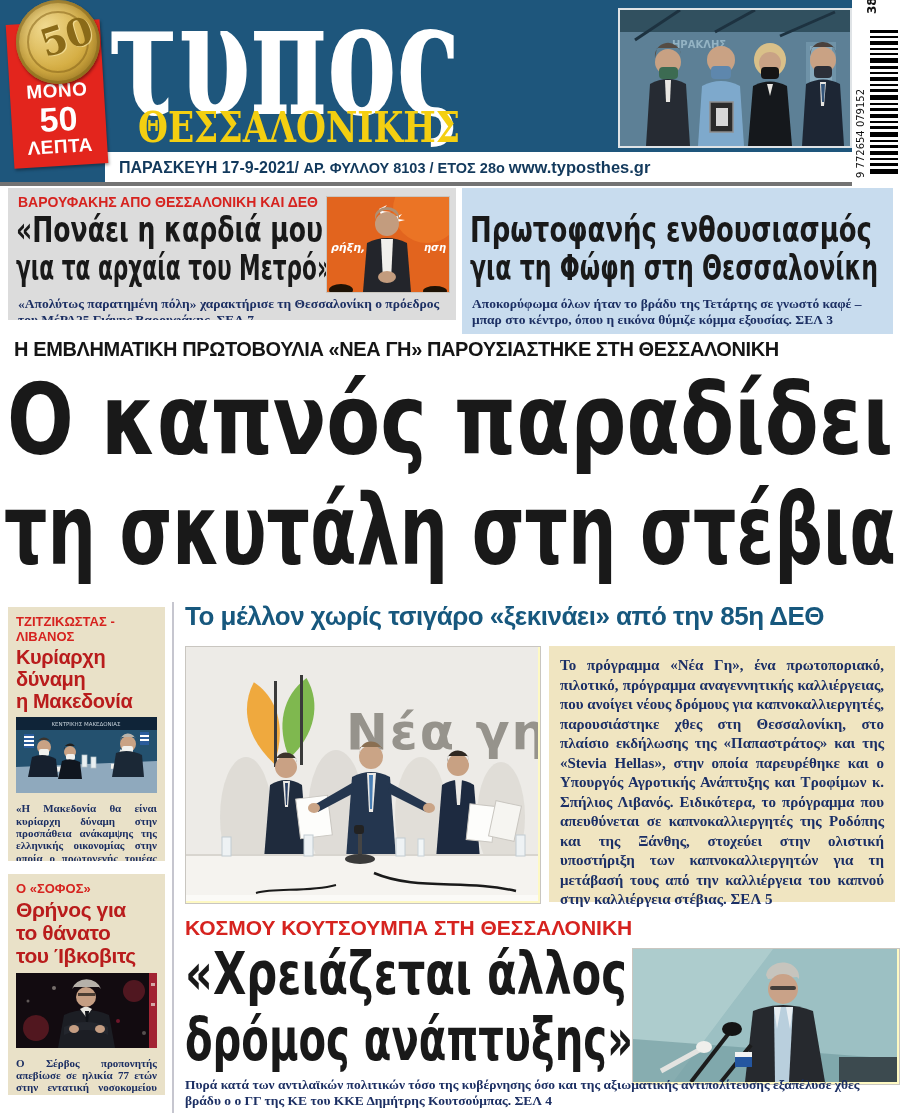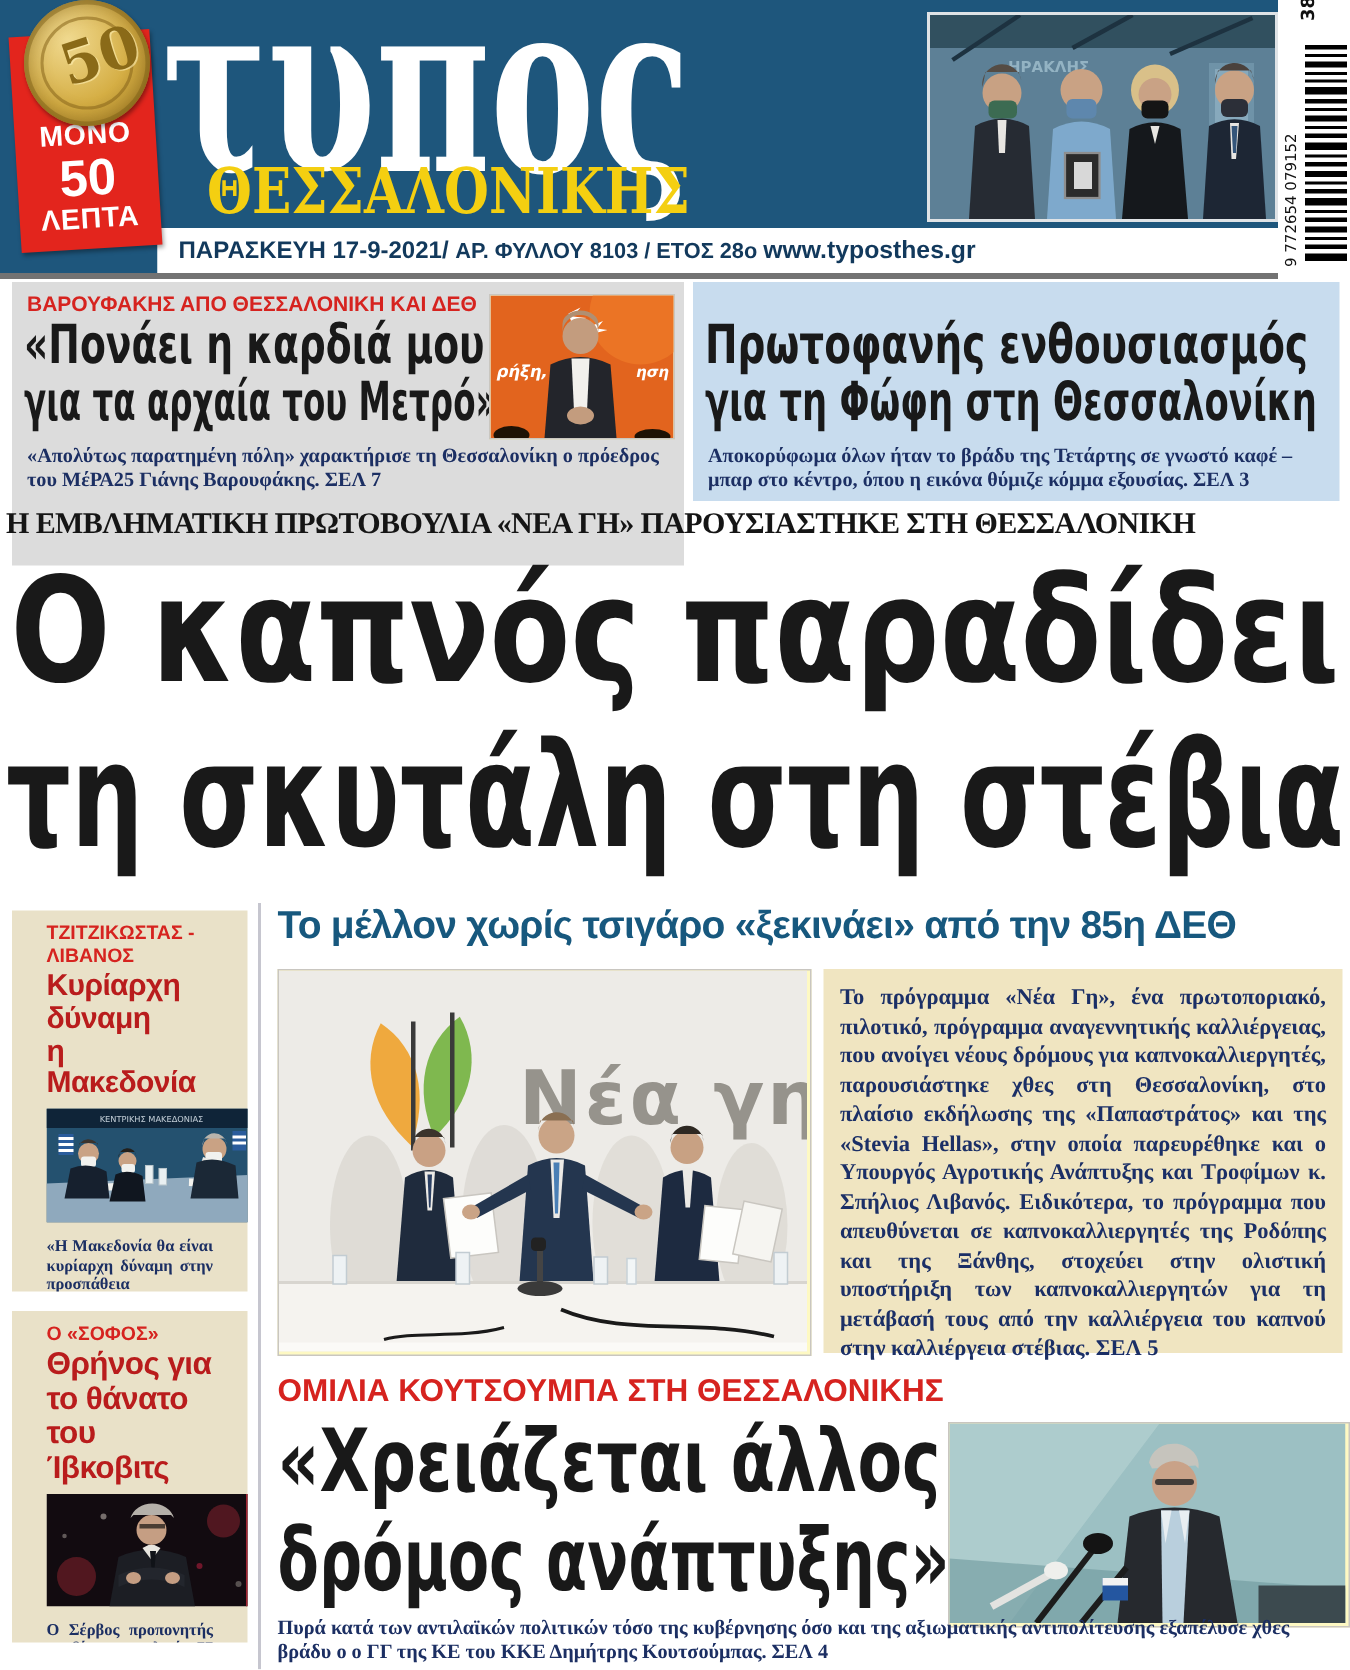--- a/index.html
+++ b/index.html
@@ -26,30 +26,30 @@
   .coin-num{left:24px;top:14px;font-family:"DejaVu Serif",serif;font-weight:bold;font-size:38px;
             color:#8a6a18;transform:rotate(-18deg);text-shadow:1px 1px 0 rgba(255,240,180,.6);}
   svg text{font-family:"DejaVu Sans",sans-serif;}
   .logo-title{font-family:"DejaVu Serif",serif;font-weight:bold;fill:#ffffff;}
   .logo-sub{font-family:"DejaVu Serif",serif;font-weight:bold;fill:#f4cf11;}
   .photo-frame{border:2px solid #dfe3e6;}
   
   .barcode{left:852px;top:0;width:48px;height:188px;background:#fff;}
   
   .story{overflow:hidden;}
-  .story-left{left:8px;top:188px;width:448px;height:189px;background:#dcdcdc;}
+  .story-left{left:8px;top:188px;width:448px;height:132px;background:#dcdcdc;}
   .story-right{left:462px;top:188px;width:431px;height:146px;background:#c8dcee;}
   .kicker-red{color:#d6231f;font-weight:800;}
   .hl{fill:#191919;font-weight:bold;}
   .caption{font-family:"Liberation Serif",serif;font-weight:bold;color:#1c2f63;}
   
-  .lead-kicker{left:4px;top:338px;font-size:20px;font-weight:800;color:#151515;letter-spacing:-0.4px;white-space:nowrap;font-family:Liberation Serif, serif;}
+  .lead-kicker{left:14px;top:338px;font-size:20px;font-weight:800;color:#151515;letter-spacing:-0.4px;white-space:nowrap;}
   .subhead{left:185px;top:601px;font-size:26px;font-weight:800;color:#17587e;letter-spacing:-0.5px;white-space:nowrap;text-align:center;}
   
-  .sb{left:8px;width:157px;background:#e9e1c8;padding:7px 23px;box-sizing:border-box;overflow:hidden;}
+  .sb{left:8px;width:157px;background:#e9e1c8;padding:7px 8px;box-sizing:border-box;overflow:hidden;}
   .sb .kicker-red{font-size:13px;}
   .sb-hl{font-size:20px;font-weight:800;color:#b91c1c;line-height:1.09;letter-spacing:-0.4px;}
   .sb .caption{font-size:11px;line-height:1.12;margin-top:5px;text-align:justify;}
   .divider{left:172px;top:602px;width:2px;height:511px;background:#c6c6cf;}
   
   .article{left:549px;top:646px;width:346px;height:256px;background:#f0e5c1;box-sizing:border-box;
            padding:10px 11px;font-family:"Liberation Serif",serif;font-weight:bold;color:#1b2f66;
            font-size:15px;line-height:1.3;text-align:justify;}
   .photo-border{border:1px solid #c9c6c0;background:#fef9c3;}
   .bottom-kicker{left:185px;top:916px;font-size:21px;font-weight:800;color:#d6231f;white-space:nowrap;}
@@ -330,21 +330,21 @@
       <ellipse cx="174" cy="212" rx="15" ry="5" fill="#3a3a3a"></ellipse>
       <rect x="168" y="178" width="10" height="9" rx="3" fill="#222"></rect>
       <path d="M188,226 C230,244 280,232 330,244" stroke="#1a1a1a" stroke-width="2.5" fill="none"></path>
       <path d="M150,238 C120,246 90,240 70,246" stroke="#1a1a1a" stroke-width="2" fill="none"></path>
       <rect x="0" y="248" width="352" height="6" fill="#fbfaf7"></rect>
     </svg>
   </div>
 
   <div class="abs article">Το πρόγραμμα «Νέα Γη», ένα πρωτοποριακό, πιλοτικό, πρόγραμμα αναγεννητικής καλλιέργειας, που ανοίγει νέους δρόμους για καπνοκαλλιεργητές, παρουσιάστηκε χθες στη Θεσσαλονίκη, στο πλαίσιο εκδήλωσης της «Παπαστράτος» και της «Stevia Hellas», στην οποία παρευρέθηκε και ο Υπουργός Αγροτικής Ανάπτυξης και Τροφίμων κ. Σπήλιος Λιβανός. Ειδικότερα, το πρόγραμμα που απευθύνεται σε καπνοκαλλιεργητές της Ροδόπης και της Ξάνθης, στοχεύει στην ολιστική υποστήριξη των καπνοκαλλιεργητών για τη μετάβασή τους από την καλλιέργεια του καπνού στην καλλιέργεια στέβιας. ΣΕΛ 5</div>
 
-  <div class="abs bottom-kicker">ΟΜΙΛΙΑ ΚΟΥΤΣΟΥΜΠΑ ΣΤΗ ΘΕΣΣΑΛΟΝΙΚΗΣ</div>
+  <div class="abs bottom-kicker">ΚΟΣΜΟΥ ΚΟΥΤΣΟΥΜΠΑ ΣΤΗ ΘΕΣΣΑΛΟΝΙΚΗ</div>
   <svg class="abs" style="left:183px;top:938px;" width="458" height="140">
     <text class="hl" x="2" y="56" font-size="58" textLength="442" lengthAdjust="spacingAndGlyphs">«Χρειάζεται άλλος</text>
     <text class="hl" x="2" y="122" font-size="58" textLength="448" lengthAdjust="spacingAndGlyphs">δρόμος ανάπτυξης»</text>
   </svg>
 
   <div class="abs photo-border" style="left:632px;top:948px;width:266px;height:135px;">
     <svg width="264" height="133" viewBox="0 0 264 133">
       <rect width="264" height="133" fill="#9cc0c3"></rect>
       <path d="M0,0 L140,0 L40,133 L0,133 Z" fill="#b5d2d2" opacity="0.7"></path>
       <path d="M0,90 L264,110 L264,133 L0,133 Z" fill="#6e979d" opacity="0.6"></path>

